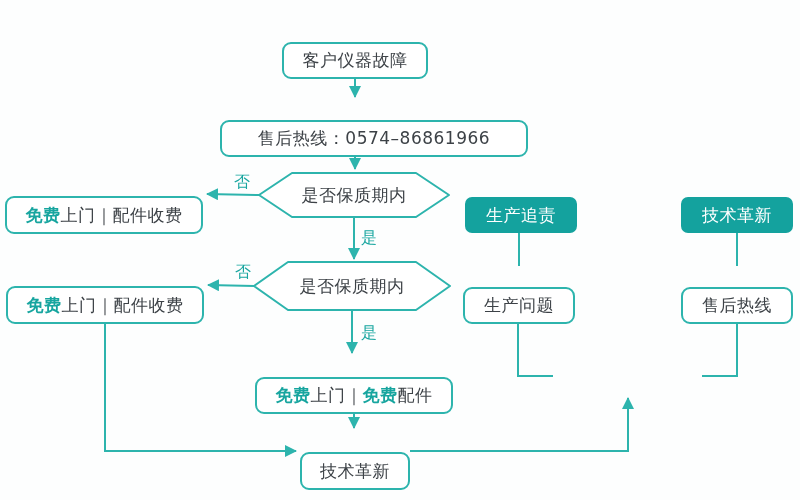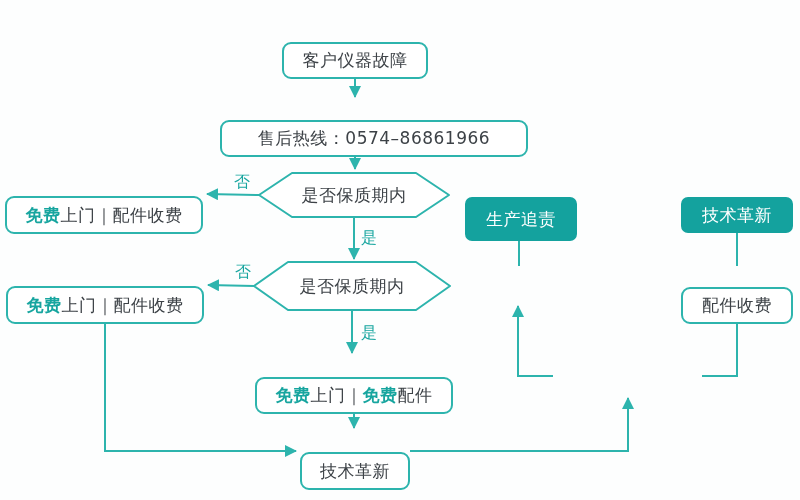--- a/index.html
+++ b/index.html
@@ -67,36 +67,39 @@
 
   <div class="node" style="left:220px;top:100px;width:308px;height:37px;">
     <span>售后热线：0574–86861966</span>
   </div>
 
   <div class="node" style="left:5px;top:176px;width:198px;height:38px;">
     <span class="accent-text">免费</span>
       <span>上门｜配件收费</span>
   </div>
 
-  <div class="node filled" style="left:465px;top:177px;width:112px;height:44px;">
+  <div class="node filled" style="left:465px;top:177px;width:112px;height:36px;">
     <span>生产追责</span>
   </div>
 
   <div class="node filled" style="left:681px;top:177px;width:112px;height:36px;">
     <span>技术革新</span>
   </div>
 
   <div class="node" style="left:6px;top:266px;width:198px;height:38px;">
     <span class="accent-text">免费</span>
       <span>上门｜配件收费</span>
   </div>
 
+  <div class="node" style="left:463px;top:267px;width:112px;height:37px;">
+    <span>生产问题</span>
+  </div>
 
   <div class="node" style="left:681px;top:267px;width:112px;height:37px;">
-    <span>配件收费</span>
+    <span>售后热线</span>
   </div>
 
   <div class="node" style="left:255px;top:357px;width:198px;height:37px;">
     <span class="accent-text">免费</span>
       <span>上门｜</span>
       <span class="accent-text">免费</span>
       <span>配件</span>
   </div>
 
 

